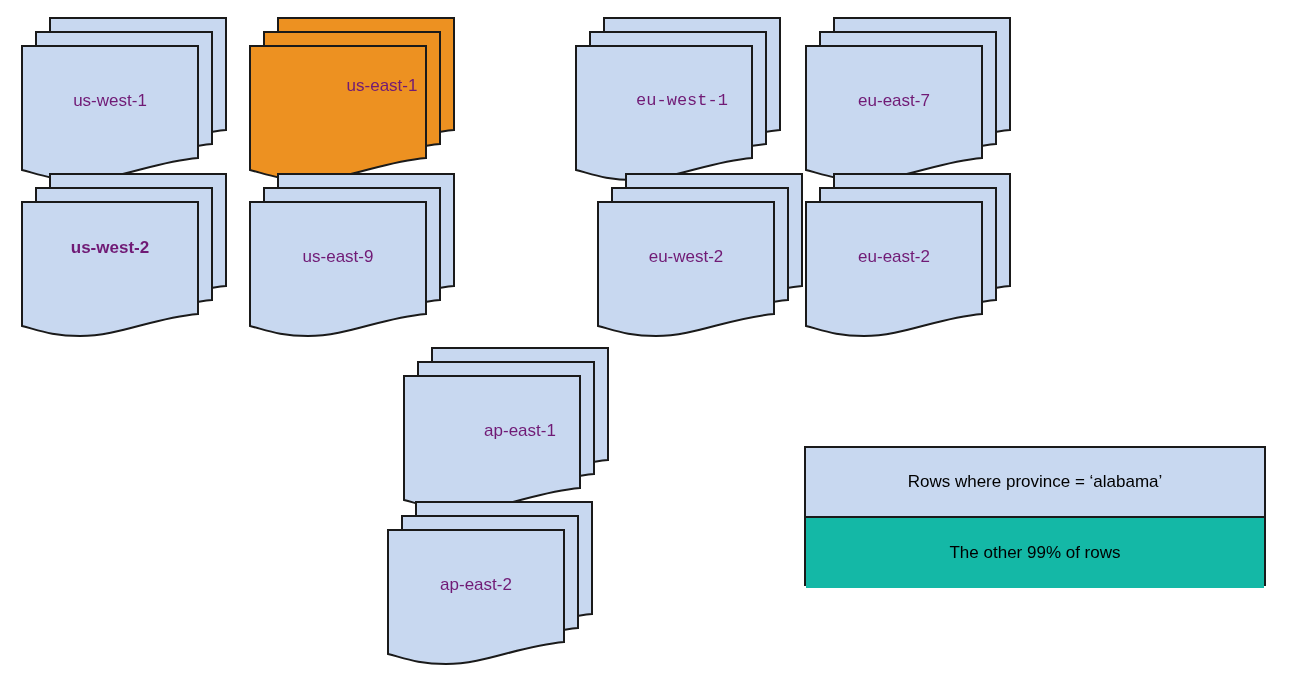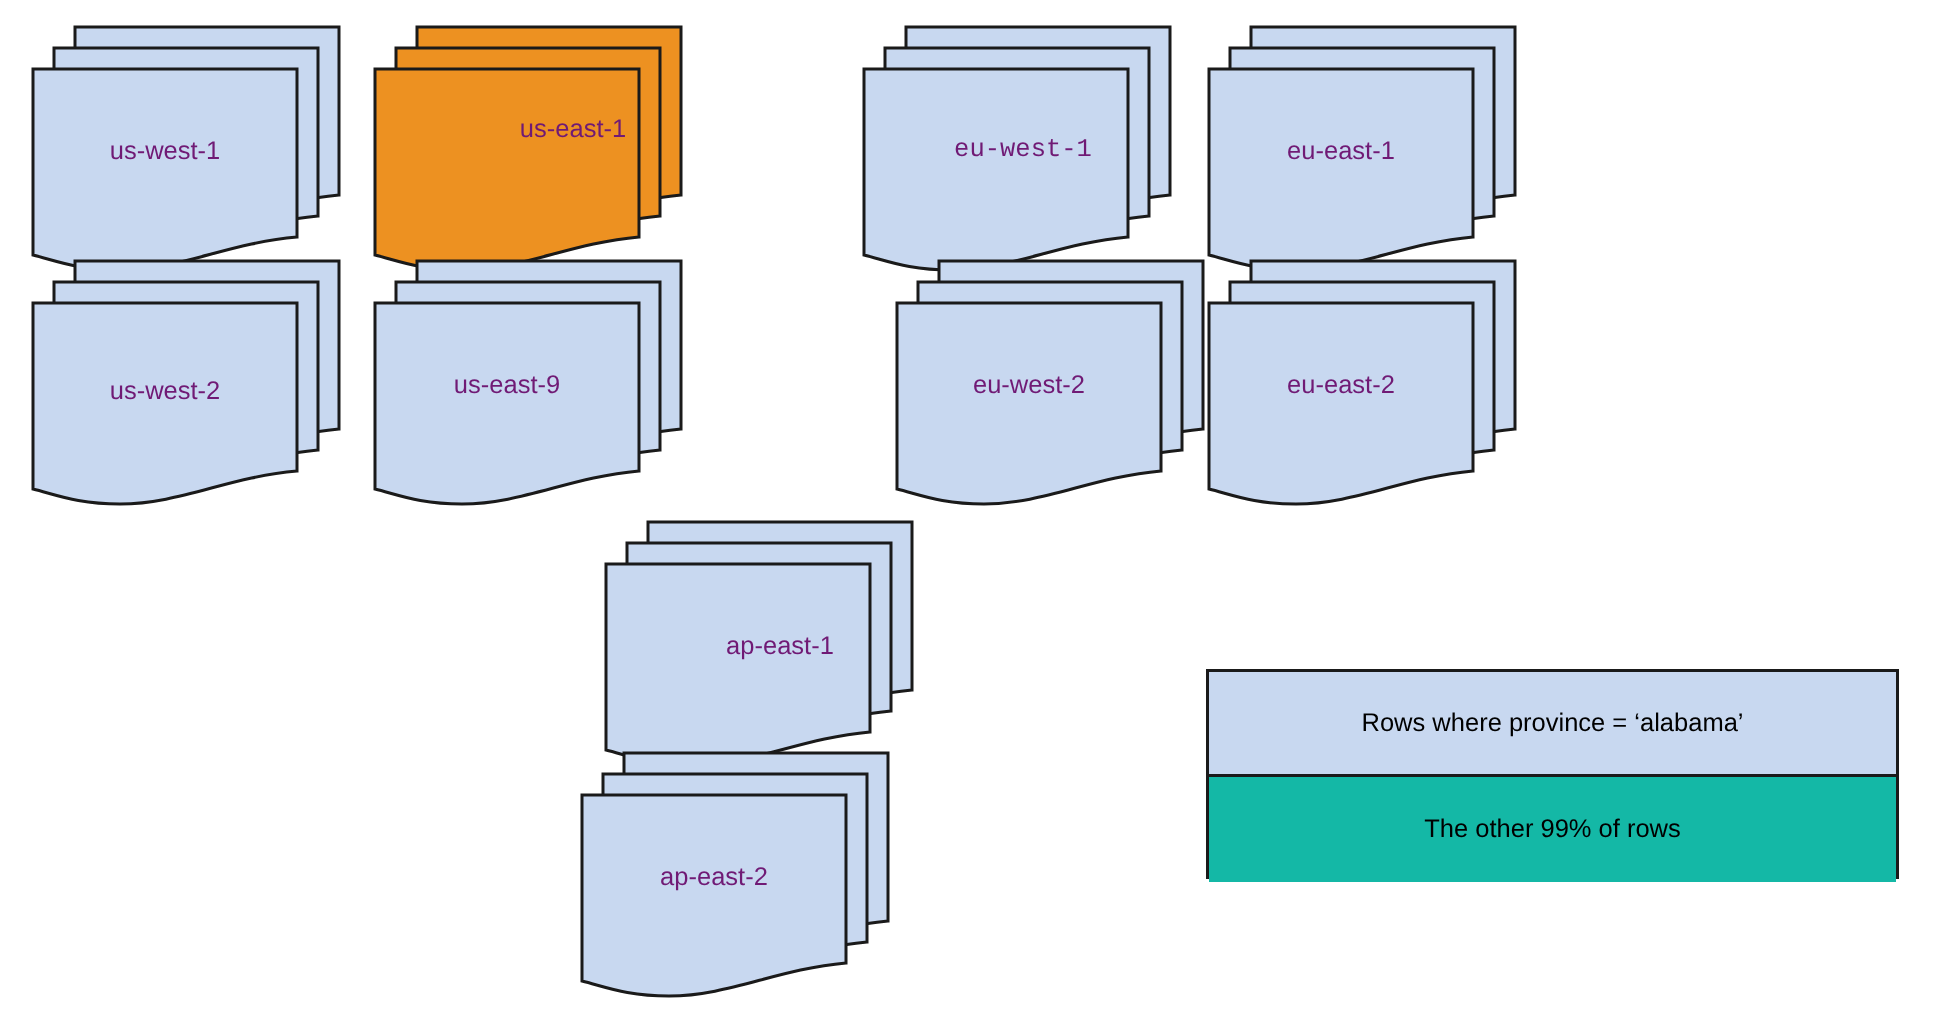--- a/index.html
+++ b/index.html
@@ -82,29 +82,29 @@
         <path d="M 2 30 L 178 30 L 178 142 C 132 146 100 164 60 164 C 32 164 18 158 2 154 L 2 30 Z" fill="#c8d8f0" stroke="#1a1a1a" stroke-width="2" stroke-linejoin="miter"></path>
       </svg>
       <div class="doc-label" style="top: 75px; left: 20px; font-family: Liberation Mono, monospace;">eu-west-1</div>
     </div>
     <div class="doc-stack" style="left: 804px; top: 16px;">
       <svg width="210" height="168" viewBox="0 0 210 168">
         <path d="M 30 2 L 206 2 L 206 114 C 160 118 128 136 88 136 C 60 136 46 130 30 126 L 30 2 Z" fill="#c8d8f0" stroke="#1a1a1a" stroke-width="2" stroke-linejoin="miter"></path>
         <path d="M 16 16 L 192 16 L 192 128 C 146 132 114 150 74 150 C 46 150 32 144 16 140 L 16 16 Z" fill="#c8d8f0" stroke="#1a1a1a" stroke-width="2" stroke-linejoin="miter"></path>
         <path d="M 2 30 L 178 30 L 178 142 C 132 146 100 164 60 164 C 32 164 18 158 2 154 L 2 30 Z" fill="#c8d8f0" stroke="#1a1a1a" stroke-width="2" stroke-linejoin="miter"></path>
       </svg>
-      <div class="doc-label" style="top: 75px; left: 2px;">eu-east-1</div>
+      <div class="doc-label" style="top: 75px; left: 2px;">eu-east-7</div>
     </div>
     <div class="doc-stack" style="left: 20px; top: 172px;">
       <svg width="210" height="168" viewBox="0 0 210 168">
         <path d="M 30 2 L 206 2 L 206 114 C 160 118 128 136 88 136 C 60 136 46 130 30 126 L 30 2 Z" fill="#c8d8f0" stroke="#1a1a1a" stroke-width="2" stroke-linejoin="miter"></path>
         <path d="M 16 16 L 192 16 L 192 128 C 146 132 114 150 74 150 C 46 150 32 144 16 140 L 16 16 Z" fill="#c8d8f0" stroke="#1a1a1a" stroke-width="2" stroke-linejoin="miter"></path>
         <path d="M 2 30 L 178 30 L 178 142 C 132 146 100 164 60 164 C 32 164 18 158 2 154 L 2 30 Z" fill="#c8d8f0" stroke="#1a1a1a" stroke-width="2" stroke-linejoin="miter"></path>
       </svg>
-      <div class="doc-label" style="top: 79px; left: 2px;">us-west-2</div>
+      <div class="doc-label" style="top: 66px; left: 2px; font-weight: bold;">us-west-2</div>
     </div>
     <div class="doc-stack" style="left: 248px; top: 172px;">
       <svg width="210" height="168" viewBox="0 0 210 168">
         <path d="M 30 2 L 206 2 L 206 114 C 160 118 128 136 88 136 C 60 136 46 130 30 126 L 30 2 Z" fill="#c8d8f0" stroke="#1a1a1a" stroke-width="2" stroke-linejoin="miter"></path>
         <path d="M 16 16 L 192 16 L 192 128 C 146 132 114 150 74 150 C 46 150 32 144 16 140 L 16 16 Z" fill="#c8d8f0" stroke="#1a1a1a" stroke-width="2" stroke-linejoin="miter"></path>
         <path d="M 2 30 L 178 30 L 178 142 C 132 146 100 164 60 164 C 32 164 18 158 2 154 L 2 30 Z" fill="#c8d8f0" stroke="#1a1a1a" stroke-width="2" stroke-linejoin="miter"></path>
       </svg>
       <div class="doc-label" style="top: 75px; left: 2px;">us-east-9</div>
     </div>
     <div class="doc-stack" style="left: 596px; top: 172px;">

